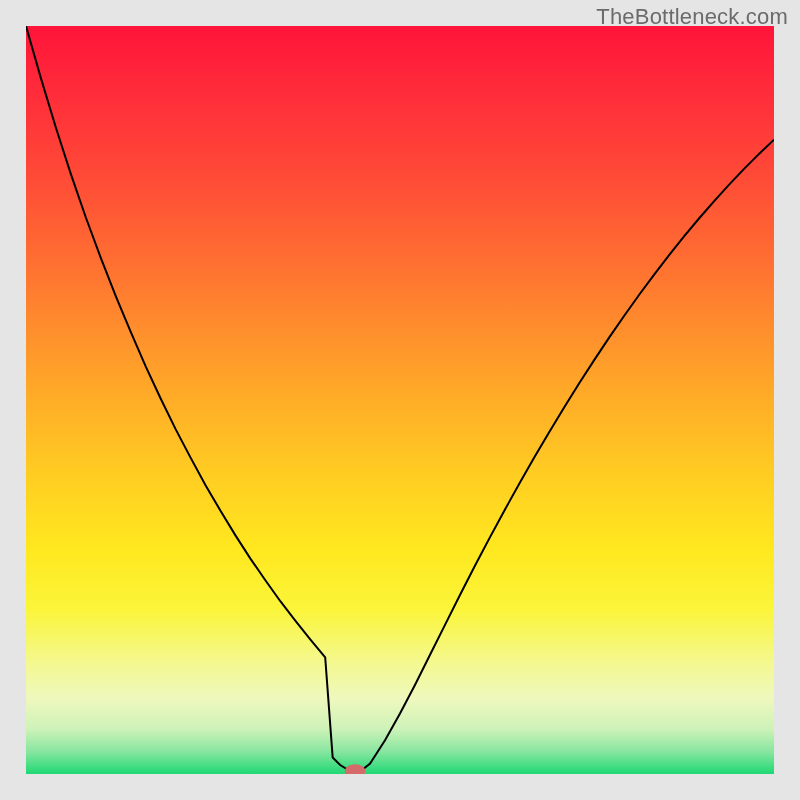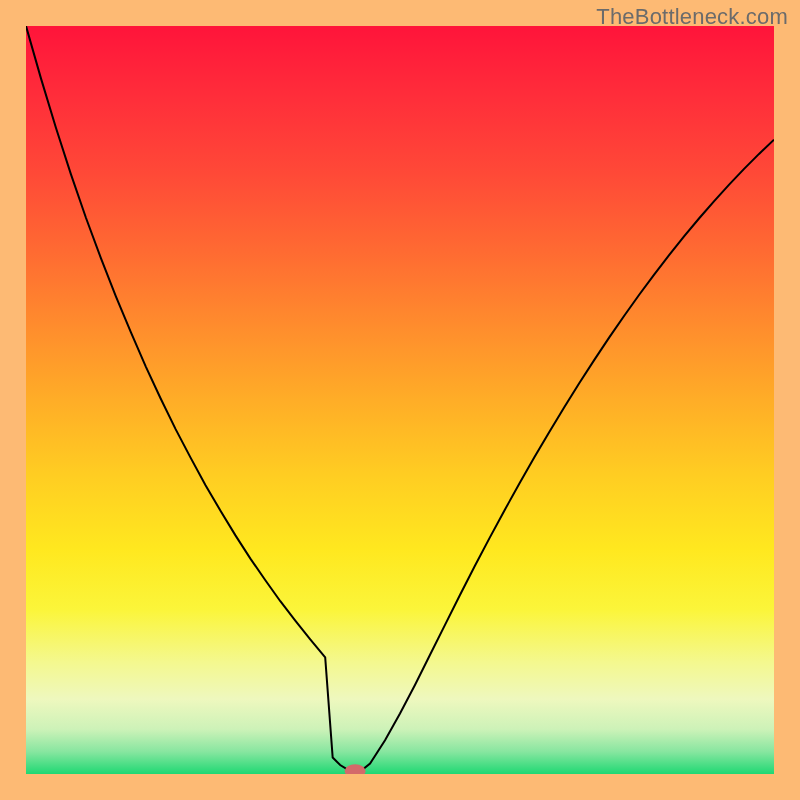--- a/index.html
+++ b/index.html
@@ -7,21 +7,21 @@
     padding: 0;
     width: 800px;
     height: 800px;
     background: #000;
     overflow: hidden;
     font-family: Arial, Helvetica, sans-serif;
   }
   .frame {
     position: absolute;
     inset: 0;
-    background: #fdba74;
+    background: #e5e5e5;
   }
   .plot {
     position: absolute;
     left: 26px;
     top: 26px;
     width: 748px;
     height: 748px;
   }
   .watermark {
     position: absolute;

